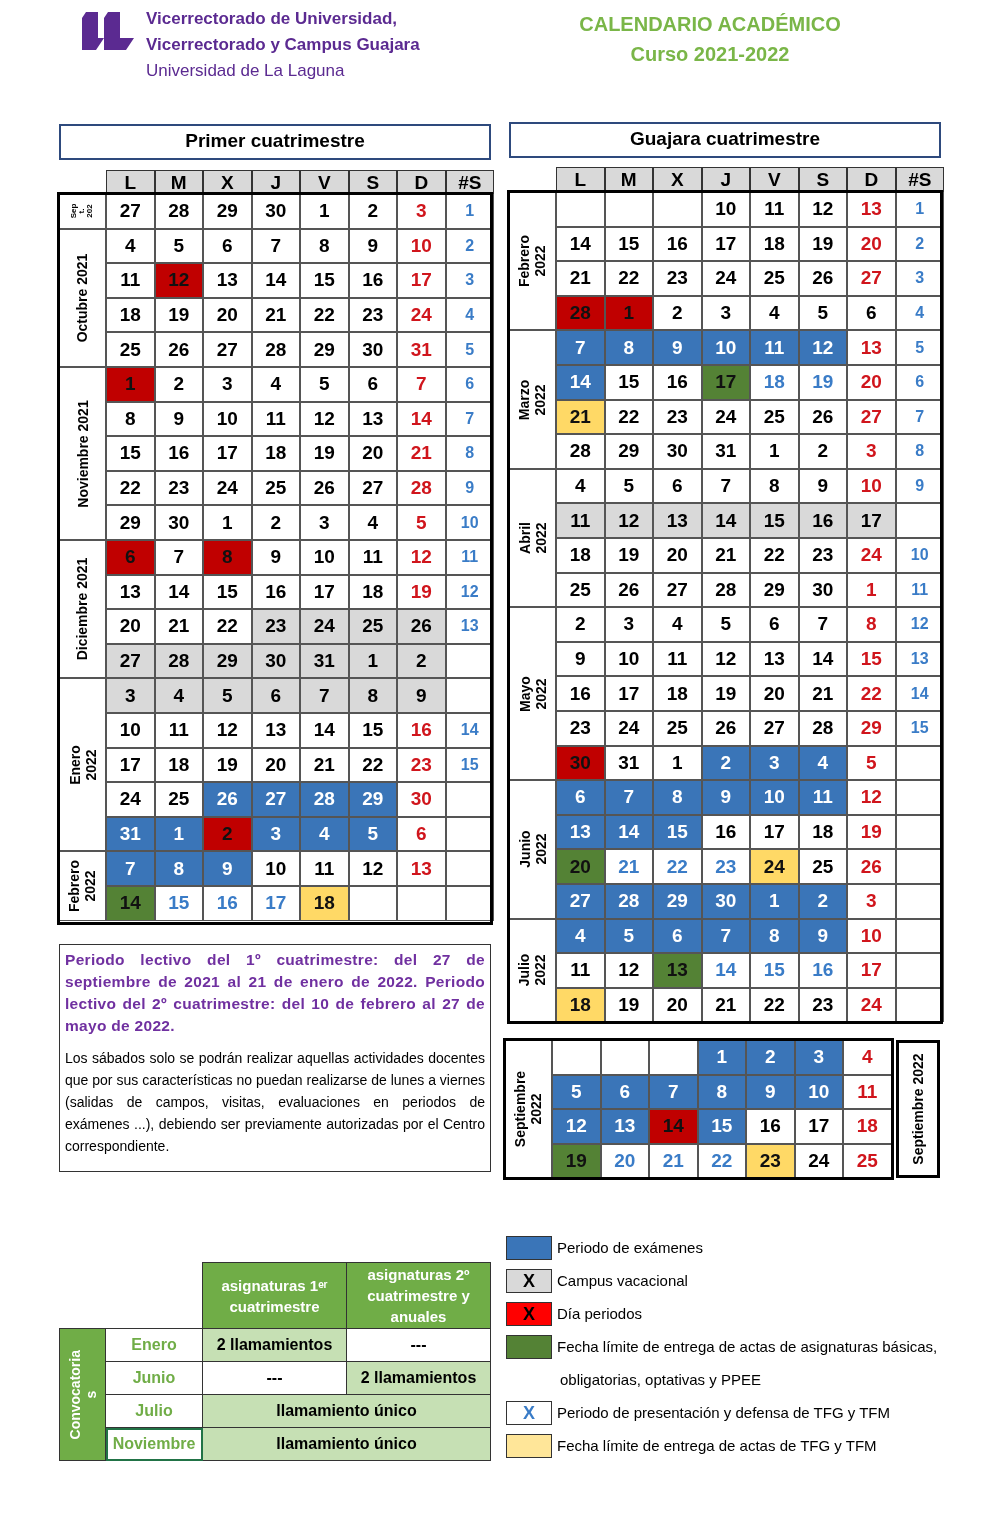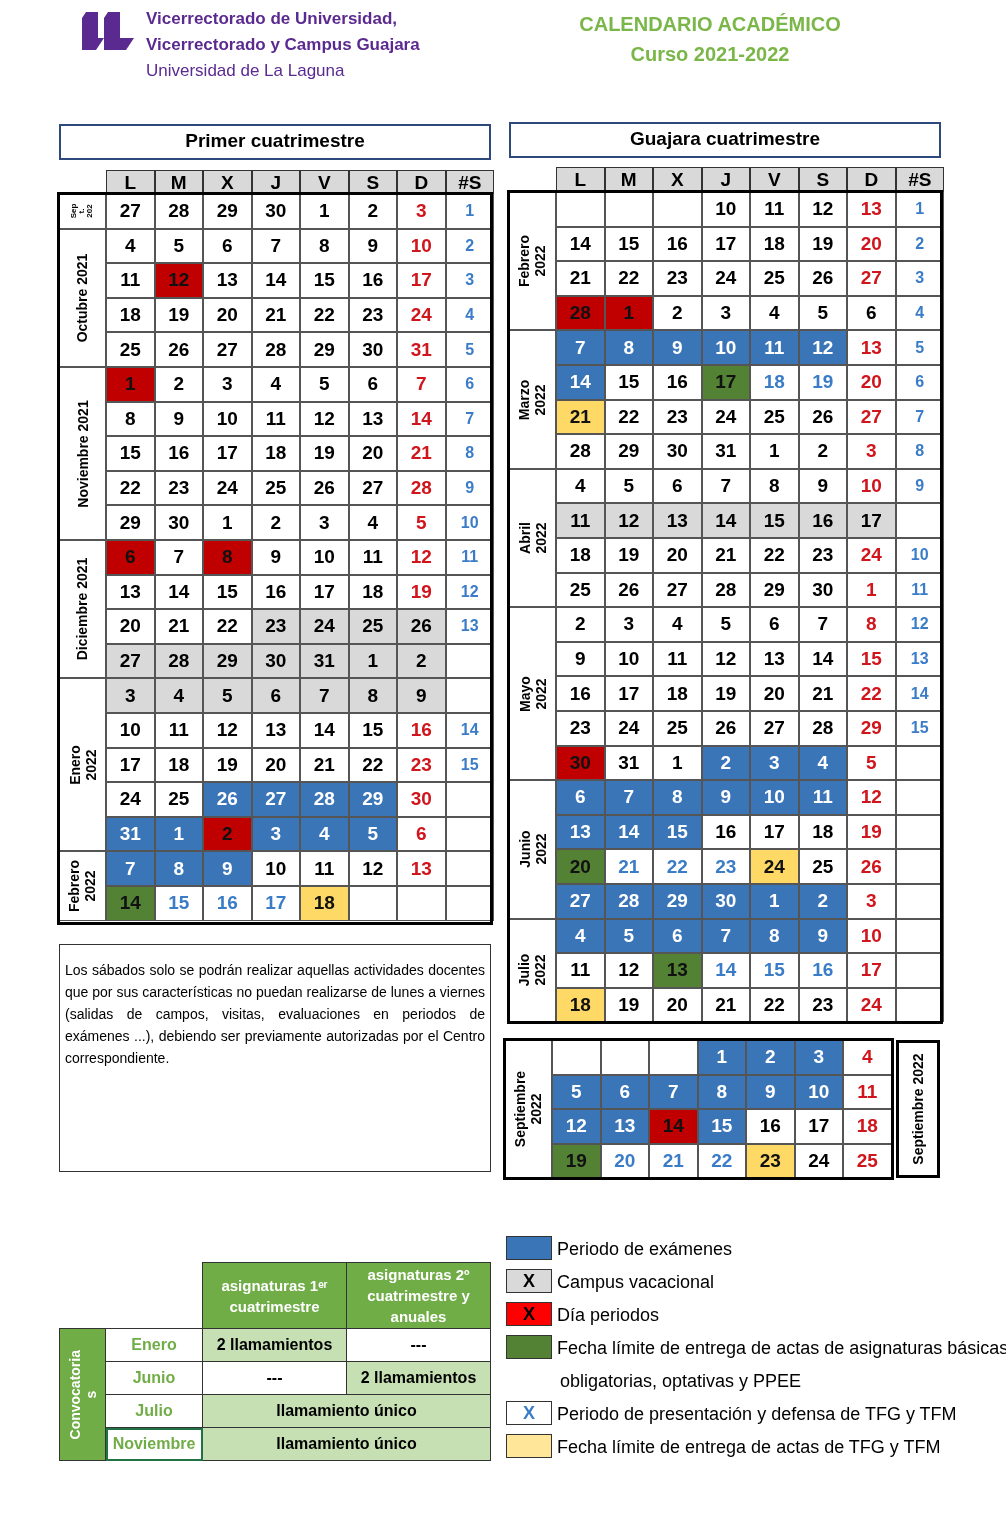--- a/index.html
+++ b/index.html
@@ -40,21 +40,21 @@
 
   
   .conv td, .conv th { border: 1.5px solid #333; }
   .gh { background: #70ad47; color: #fff; font-weight: bold; font-size: 15px; text-align: center; line-height: 21px; }
   .gm { color: #70ad47; font-weight: bold; font-size: 16px; text-align: center; background: #fff; }
   .gl { background: #c6e0b4; font-weight: bold; font-size: 16px; text-align: center; }
   .gw { background: #fff; font-weight: bold; font-size: 16px; text-align: center; }
 
   
   .lsw { width: 46px; height: 24px; border: 1.5px solid #333; display: flex; align-items: center; justify-content: center; font-weight: bold; font-size: 18px; }
-  .ltx { font-size: 18px; white-space: nowrap; }
+  .ltx { font-size: 15px; white-space: nowrap; }
 </style>
 </head>
 <body>
 
 <svg class="abs logo" viewBox="0 0 56 44">
   <polygon points="6,4 18,4 18,30 24,30 16,42 2,42 2,10" fill="#5b2a91"></polygon>
   <polygon points="28,4 40,4 40,30 54,30 46,42 24,42 24,10" fill="#5b2a91"></polygon>
 </svg>
 <div class="abs inst1">Vicerrectorado de Universidad,</div>
 <div class="abs inst2">Vicerrectorado y Campus Guajara</div>
@@ -526,20 +526,21 @@
     <div class="abs cell tfgd" style="left:746px;top:1143.8px;width:48.5px;height:34.6px;">23</div>
     <div class="abs cell " style="left:794.5px;top:1143.8px;width:48.5px;height:34.6px;">24</div>
     <div class="abs cell  sun" style="left:843px;top:1143.8px;width:48.5px;height:34.6px;">25</div>
     <div class="abs mlabel" style="left:895.5px;top:1040px;width:44px;height:138.4px;border:3px solid #000;">
       <span>Septiembre 2022</span>
     </div>
     <div class="abs thick" style="left:503px;top:1038px;width:390.5px;height:142.4px;"></div>
   </div>
 
 <div class="abs notes">
+  <p class="p1">Periodo lectivo del 1º cuatrimestre: del 27 de septiembre de 2021 al 21 de enero de 2022. Periodo lectivo del 2º cuatrimestre: del 10 de febrero al 27 de mayo de 2022.</p>
   <p class="p2">Los sábados solo se podrán realizar aquellas actividades docentes que por sus características no puedan realizarse de lunes a viernes (salidas de campos, visitas, evaluaciones en periodos de exámenes ...), debiendo ser previamente autorizadas por el Centro correspondiente.</p>
 </div>
 
 <table class="abs conv" style="left:59px;top:1262px;width:432px;border-collapse:collapse;">
   <tbody>
       <tr style="height:66px;">
     <td colspan="2" style="border:none;background:#fff;"></td>
     <td class="gh" style="width:144px;">asignaturas 1ᵉʳ cuatrimestre</td>
     <td class="gh" style="width:144px;">asignaturas 2º cuatrimestre y anuales</td>
   </tr>

